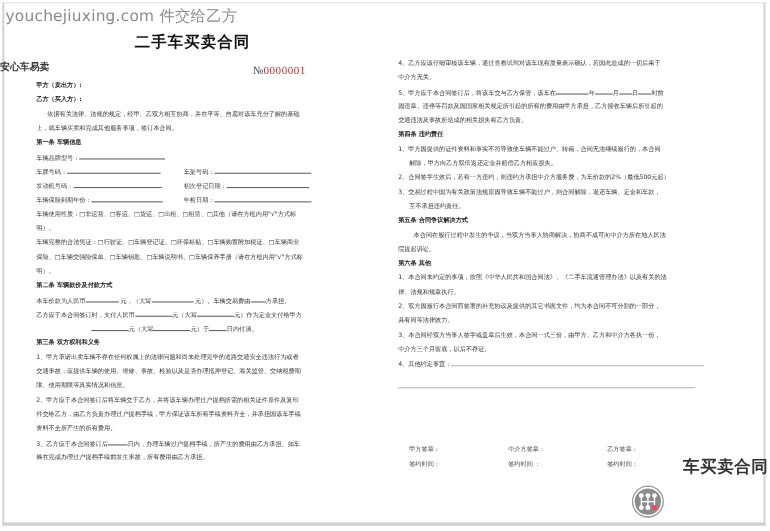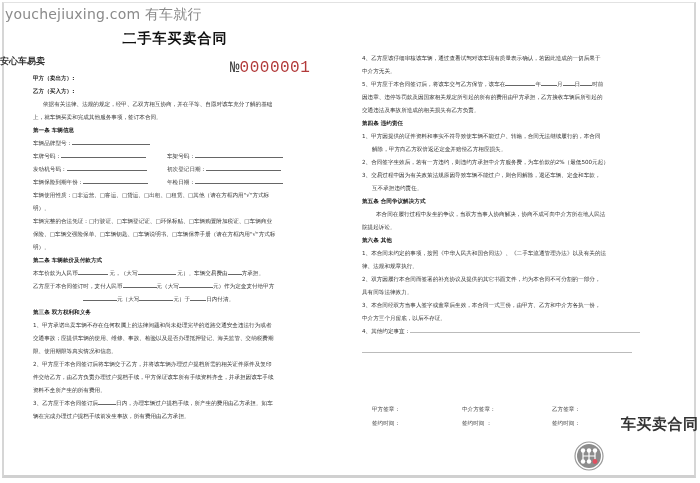--- a/index.html
+++ b/index.html
@@ -22,22 +22,22 @@
   .title {
     position: absolute; left: 0; width: 350px; top: 30px; text-align: center;
     font-family: Liberation Mono, monospace; font-weight: bold; font-size: 14px; color: #111;
     letter-spacing: 1px;
   }
   .subtitle {
     position: absolute; left: 0; width: 350px; top: 55px; 
     font-size: 9px; font-weight: bold; color: #333;
   }
   .serial {
-    position: absolute; left: 230px; top: 59px; font-size: 16px; color: #444;
-    font-family: Liberation Mono, monospace;
+    position: absolute; left: 230px; top: 59px; font-size: 10px; color: #444;
+    font-family: Liberation Serif, serif;
   }
   .serial .num { color: #b23a3a; letter-spacing: 0.5px; }
   .col { position: absolute; font-size: 5.6px; line-height: 13px; color: #333; }
   .col.left { left: 33px; top: 72px; width: 268px; }
   .col.right { left: 362px; top: 52px; width: 280px; }
   .line { white-space: nowrap; overflow: hidden; height: 13px; }
   .indent { padding-left: 10px; }
   .indent2 { padding-left: 14px; }
   .head { font-weight: bold; color: #222; }
   .blank { display: inline-block; border-bottom: 0.7px solid #666; height: 7px; vertical-align: baseline; }
@@ -54,21 +54,21 @@
     position: absolute; left: 621px; top: 415px; font-size: 15px; font-weight: bold; color: #333;
     letter-spacing: 0.5px;
   }
   .gear { position: absolute; left: 574px; top: 441px; width: 30px; height: 30px; }
 </style>
 </head>
 <body>
 
 <div class="frame"></div>
 
-<div class="watermark">youchejiuxing.com 有车就行</div>
+<div class="watermark">youchejiuxing.com 件交给乙方</div>
 
 <div class="title">二手车买卖合同</div>
 <div class="subtitle">安心车易卖</div>
 <div class="serial">
   <span>№</span><span class="num">0000001</span>
 </div>
 
 <div class="col left">
   <div class="line head">甲方（卖出方）:</div>
   <div class="line head">乙方（买入方）:</div>

